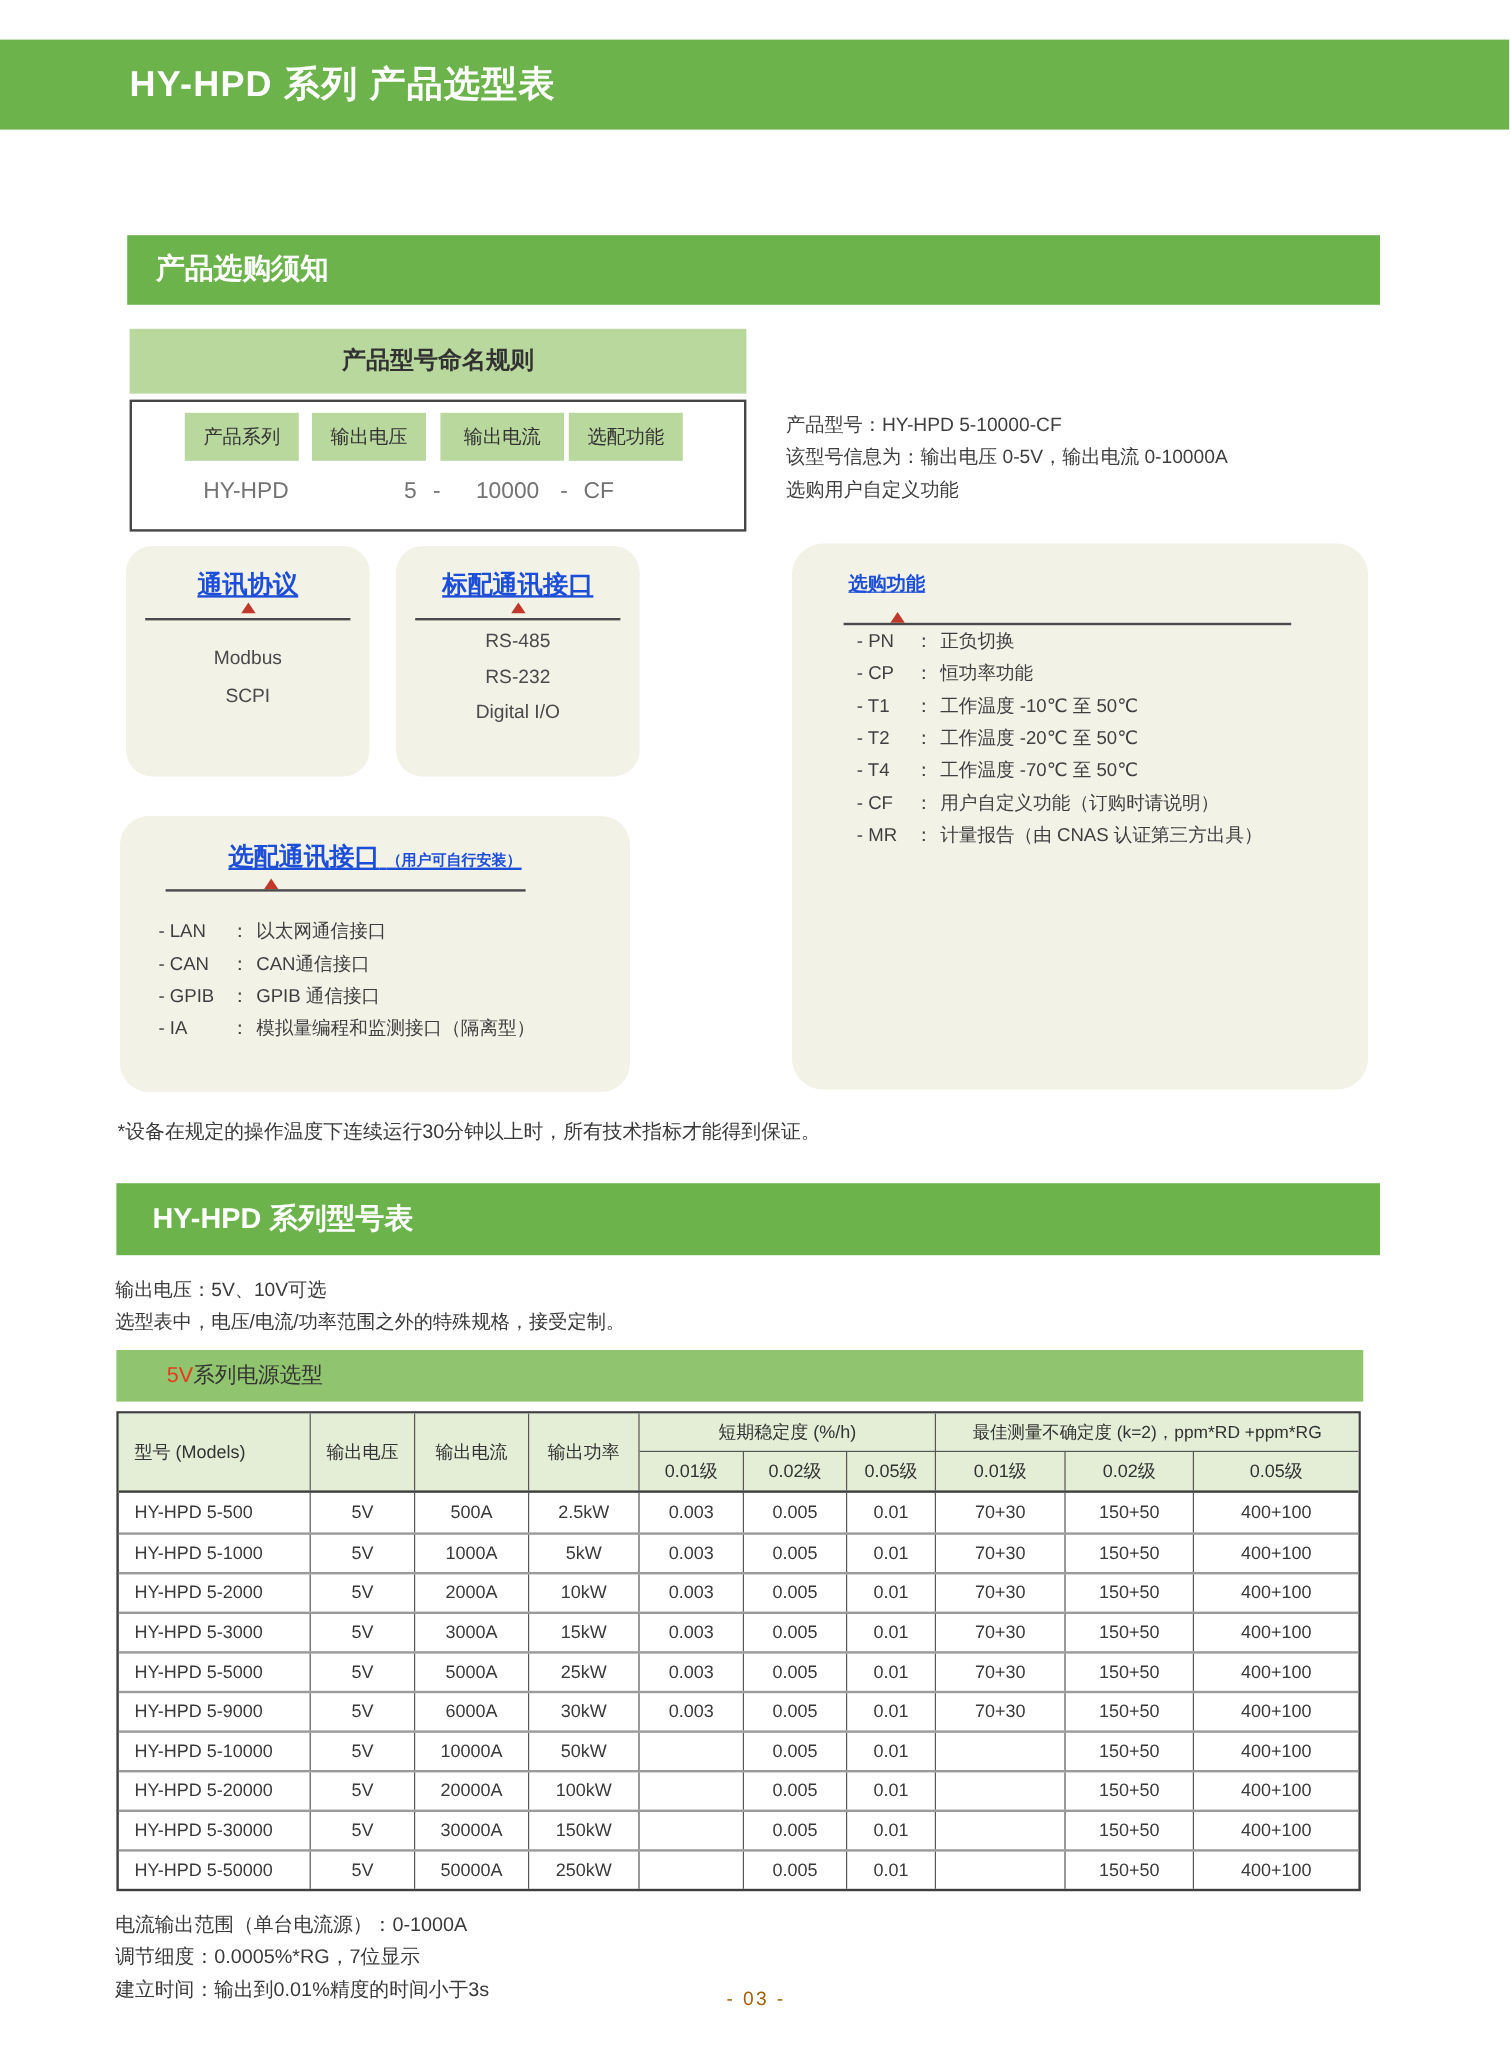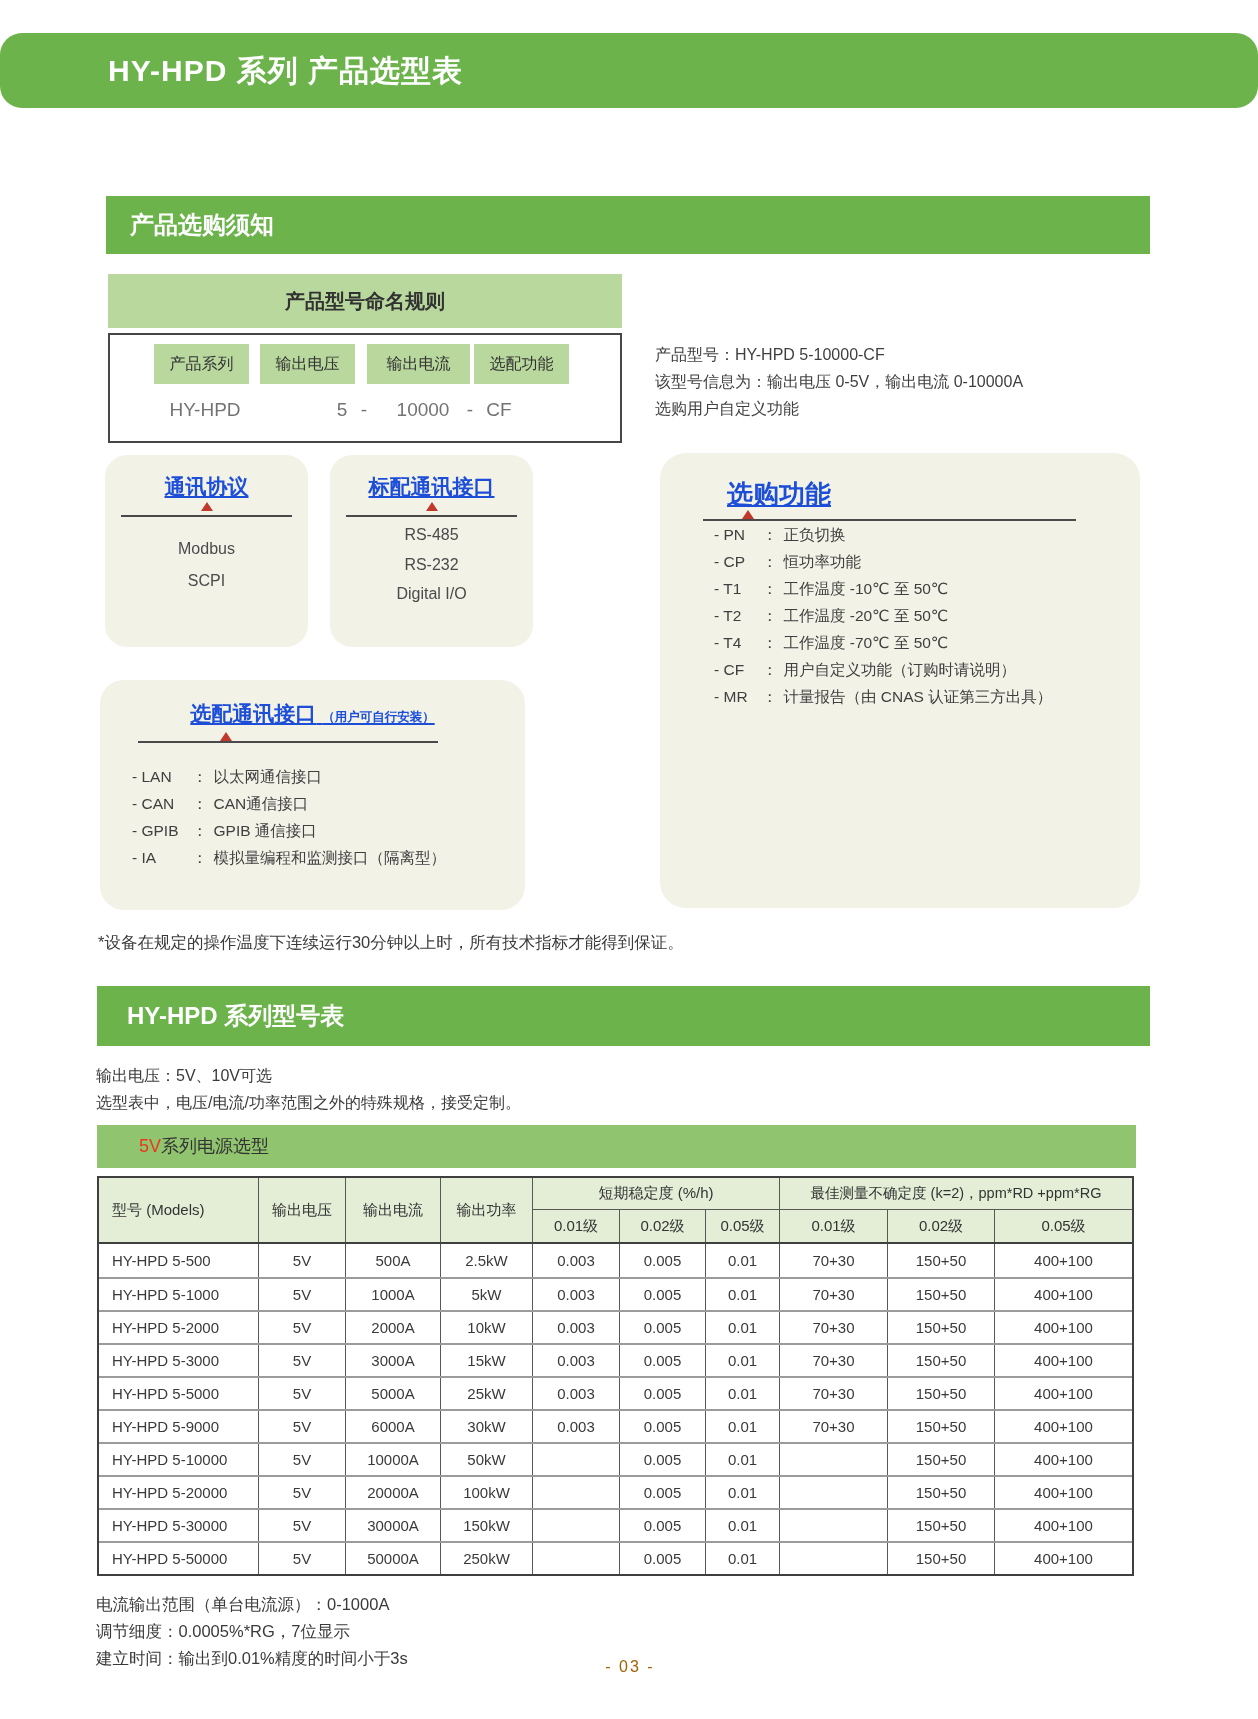--- a/index.html
+++ b/index.html
@@ -2,21 +2,21 @@
 <html style="--brand_green: #6cb34c; --light_green: #b9d89e; --pale_green: #e4eed7; --banner_green: #90c46e; --box_cream: #f2f2e7; --accent_red: #c0392b; --highlight_red: #e8391f;"><head>
 <meta charset="utf-8">
 <style>
   * { margin:0; padding:0; box-sizing:border-box; }
   html,body { background:#ffffff; }
   body { font-family:"Liberation Sans","DejaVu Sans",sans-serif; color:#3f3f3f; }
   #page { position:relative; width:1258px; height:1719px; background:#fff; overflow:hidden; margin:0 auto; }
 
   
   .top-bar { position:absolute; left:0; top:33px; width:1258px; height:75px;
-             background:var(--brand_green,#6cb34c);border-radius:22px; }
+             background:var(--brand_green,#6cb34c); }
   .top-bar .t { position:absolute; left:108px; top:0; line-height:75px;
                 font-size:30px; font-weight:700; color:#fff; letter-spacing:1px; }
   .sec-bar { position:absolute; background:var(--brand_green,#6cb34c); color:#fff;
              font-weight:700; }
   #notice-bar { left:106px; top:196px; width:1044px; height:58px; }
   #notice-bar .t { position:absolute; left:24px; line-height:58px; font-size:24px; }
   #model-bar { left:97px; top:986px; width:1053px; height:60px;padding-left:48px; }
   #model-bar .t { position:absolute; left:30px; line-height:60px; font-size:24px; }
 
   
@@ -44,21 +44,21 @@
          border-right:6px solid transparent; border-bottom:9px solid var(--accent_red,#c0392b); }
   .hrline { position:absolute; height:2px; background:#4a4a4a; }
   .citem { position:absolute; width:100%; text-align:center; font-size:16px; color:#4a4a4a; }
   #box-protocol { left:105px; top:455px; width:203px; height:192px; border-radius:22px; }
   #box-standard { left:330px; top:455px; width:203px; height:192px; border-radius:22px; }
   #box-protocol .bt, #box-standard .bt { top:18px; }
   #box-protocol .tri, #box-standard .tri { left:50%; margin-left:-6px; top:47px; }
   #box-protocol .hrline, #box-standard .hrline { left:16px; right:16px; top:60px; }
 
   #box-optfunc { left:660px; top:453px; width:480px; height:455px; border-radius:26px; }
-  #box-optfunc .bt { left:47px; top:24px; width:auto; text-align:left; font-size:26px;margin-left:20px; }
+  #box-optfunc .bt { left:47px; top:24px; width:auto; text-align:left; font-size:16px; }
   #box-optfunc .tri { left:82px; top:57px; }
   #box-optfunc .hrline { left:43px; width:373px; top:66px; }
   #box-optfunc .olist { position:absolute; left:54px; top:68px; right:20px; }
 
   #box-optif { left:100px; top:680px; width:425px; height:230px; border-radius:24px; }
   #box-optif .bt { top:20px; font-size:21px; }
   #box-optif .bt .sub { font-size:12.5px; font-weight:700; }
   #box-optif .tri { left:120px; top:52px; }
   #box-optif .hrline { left:38px; width:300px; top:61px; }
   #box-optif .olist { position:absolute; left:32px; top:83px; right:16px; }

